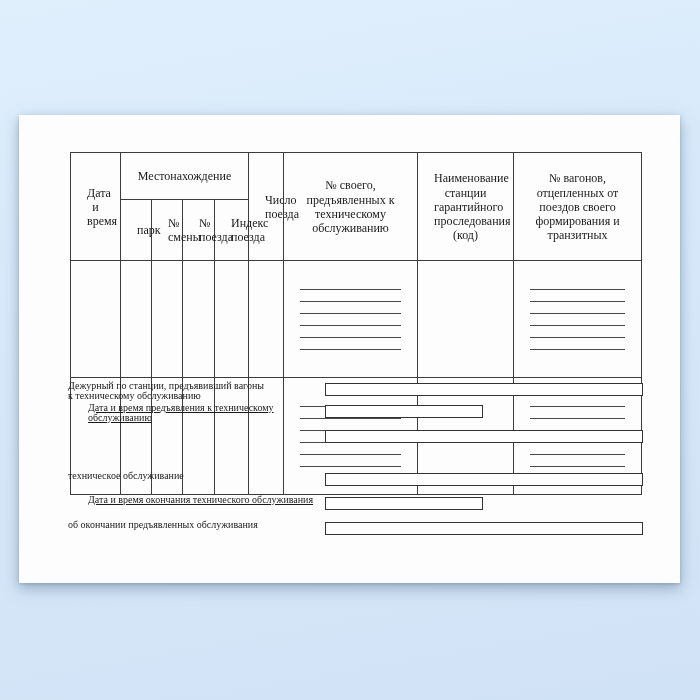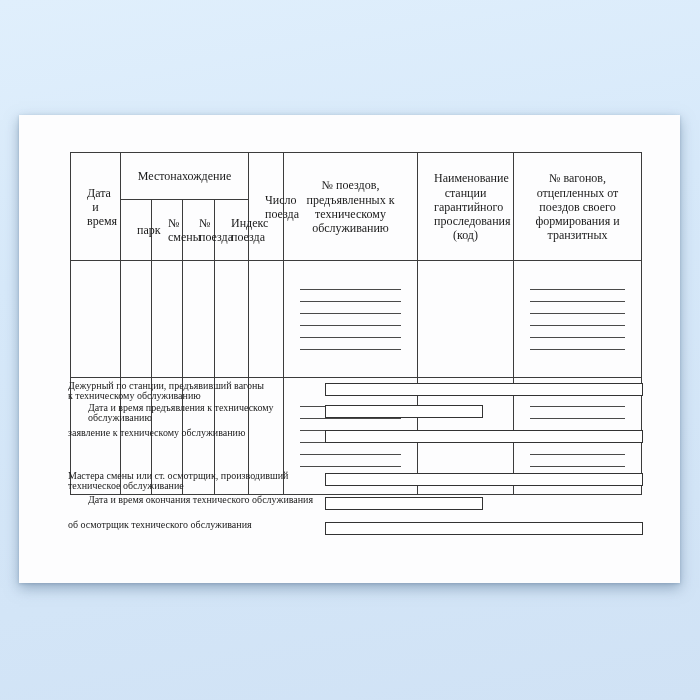--- a/index.html
+++ b/index.html
@@ -30,21 +30,21 @@
   .subrows{display:flex;flex-direction:column;height:84px;}
   .subrows div{flex:1 1 0;border-bottom:1px solid #4a4a4a;}
   .subrows div:last-child{border-bottom:none;}
   .formarea{position:absolute;left:0;top:0;width:100%;height:100%;}
   .frow{position:absolute;left:49px;width:580px;}
   .flabel{
     position:absolute;left:0;top:0;width:252px;
     font-size:10px;line-height:9.6px;text-align:left;
   }
   .flabel span{display:block;}
-  .flabel.indent{padding-left:20px;width:232px;}
+  .flabel.indent{padding-left:20px;width:232px;text-decoration:underline;}
   .fbox{
     position:absolute;top:2px;height:11px;background:#fff;
     border:1px solid #333;
   }
   .fbox.wide{left:257px;width:316px;}
   .fbox.narrow{left:257px;width:156px;}
 </style>
 </head>
 <body>
 
@@ -60,21 +60,21 @@
         <col style="width:35px">
       <col style="width:134px">
         <col style="width:96px">
         <col style="width:128px">
     </colgroup>
     <tbody>
         <tr class="h1">
       <th rowspan="2">Дата и время</th>
       <th colspan="4">Местонахождение</th>
       <th rowspan="2">Число поезда</th>
-      <th rowspan="2">№ поездов, предъявленных к техническому обслуживанию</th>
+      <th rowspan="2">№ своего, предъявленных к техническому обслуживанию</th>
       <th rowspan="2">Наименование станции гарантийного проследования (код)</th>
       <th rowspan="2">№ вагонов, отцепленных от поездов своего формирования и транзитных</th>
     </tr>
     <tr class="h2">
       <th>парк</th>
       <th>№ смены</th>
       <th>№ поезда</th>
       <th>Индекс поезда</th>
     </tr>
 
@@ -157,42 +157,40 @@
     <div class="frow" style="top:288px">
       <div class="flabel indent">
         <span>Дата и время предъявления к техническому обслуживанию</span>
         <span></span>
       </div>
       <div class="fbox narrow"></div>
     </div>
 
     <div class="frow" style="top:313px">
       <div class="flabel">
-        <span>заявление к техническому обслуживанию</span>
       </div>
       <div class="fbox wide"></div>
     </div>
 
     <div class="frow" style="top:356px">
       <div class="flabel">
-        <span>Мастера смены или ст. осмотрщик, производивший</span>
         <span>техническое обслуживание</span>
       </div>
       <div class="fbox wide"></div>
     </div>
 
     <div class="frow" style="top:380px">
       <div class="flabel indent">
         <span>Дата и время окончания технического обслуживания</span>
         <span></span>
       </div>
       <div class="fbox narrow"></div>
     </div>
 
     <div class="frow" style="top:405px">
       <div class="flabel">
-        <span>об осмотрщик технического обслуживания</span>
+        <span>об окончании предъявленных обслуживания</span>
       </div>
       <div class="fbox wide"></div>
     </div>
 
   </div>
 </div>
 
 </body></html>

